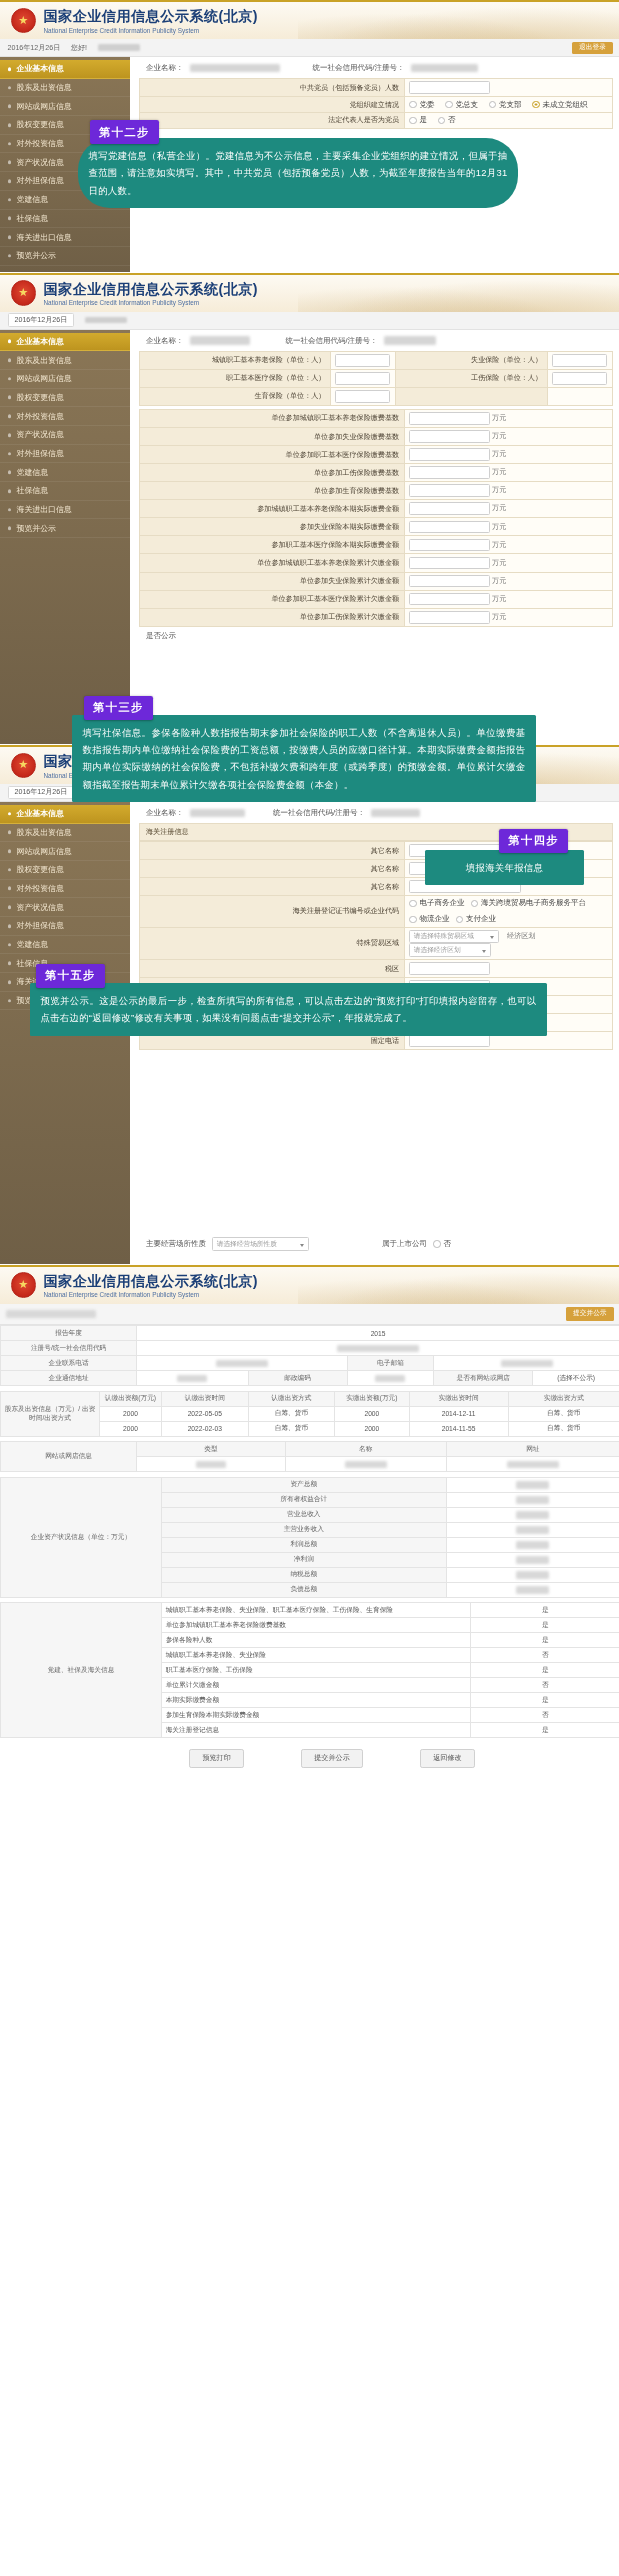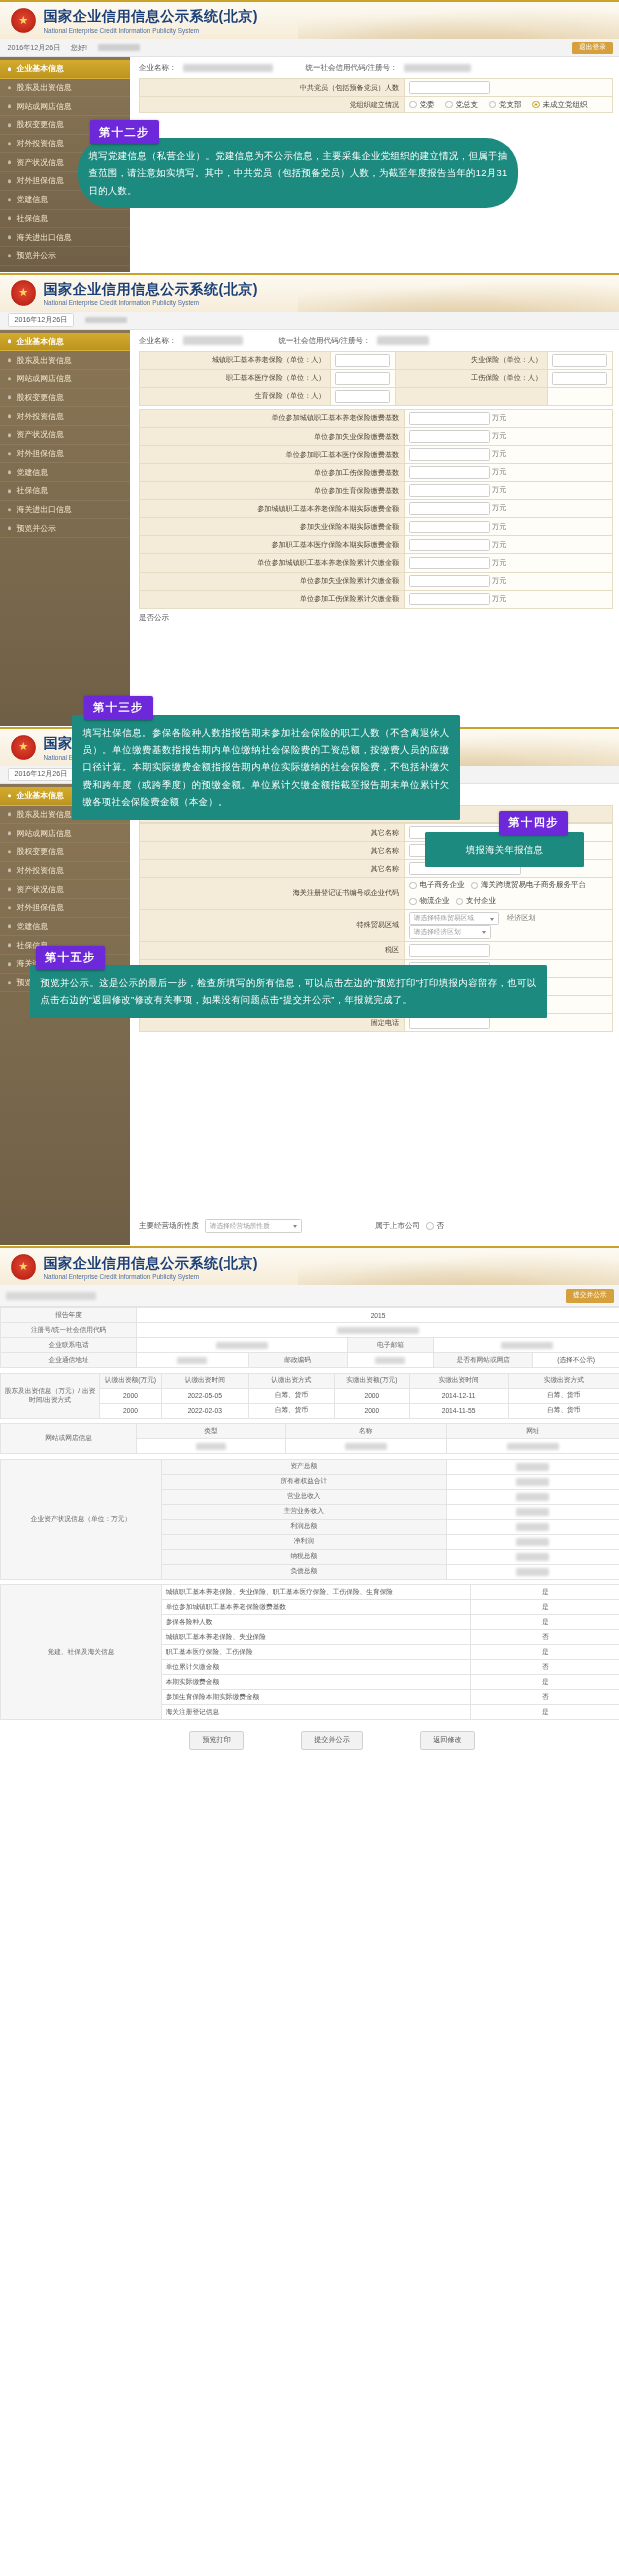--- a/index.html
+++ b/index.html
@@ -100,21 +100,21 @@
     width: 3.7px; height: 3.7px; border-radius: 50%; background: rgba(255,255,255,.55);
   }
   .side-item.active .dot { background: #fff; }
 
   .content {
     flex: 1 1 auto; padding: 6px 7.5px 7.5px 9px; background: #fff; position: relative;
     min-height: 90px;
   }
 
   
-  .frow { display: flex; align-items: center; gap: 6px; margin-bottom: 5.2px; font-size: 7.5px; color: #444; }
+  .frow { display: flex; align-items: center; gap: 6px; margin-bottom: 5.2px; font-size: 7.5px; color: #444; margin-left: 7px; }
   .flabel { color: #555; font-size: 7.5px; white-space: nowrap; }
   .fvalue-blur {
     display: inline-block; height: 8.2px; width: 90px;
     background: #d5d5d5; filter: blur(1.5px); border-radius: 1.5px;
   }
   .inp {
     height: 12.7px; border: 0.7px solid #cfcfcf; background: #fff; border-radius: 1.5px;
     display: inline-block; vertical-align: middle;
   }
   .inp.w-sm { width: 55px; }
@@ -299,20 +299,35 @@
                       <i></i>
                       <span>党支部</span>
                     </span>
                 <span class="radio on">
                       <i></i>
                       <span>未成立党组织</span>
                     </span>
               </span>
             </td>
           </tr>
+          <tr>
+            <td class="lbl">法定代表人是否为党员</td>
+            <td class="val">
+              <span class="radio-row">
+                <span class="radio">
+                      <i></i>
+                      <span>是</span>
+                    </span>
+                <span class="radio">
+                      <i></i>
+                      <span>否</span>
+                    </span>
+              </span>
+            </td>
+          </tr>
         </tbody>
           </table>
         <div style="height:34px"></div>
       </div>
     </div>
 
     <div class="step-tag" style="left:90px; top:120px;">第十二步</div>
     <div class="callout" style="left:78px; top:138px; width:440px;border-radius:32px;">填写党建信息（私营企业）。党建信息为不公示信息，主要采集企业党组织的建立情况，但属于抽查范围，请注意如实填写。其中，中共党员（包括预备党员）人数，为截至年度报告当年的12月31日的人数。</div>
   </div>
 
@@ -445,35 +460,39 @@
           </tr>
           <tr>
             <td class="lbl">单位参加城镇职工基本养老保险累计欠缴金额</td>
             <td class="val"><span class="inp w-md"></span> <span class="unit">万元</span></td>
           </tr>
           <tr>
             <td class="lbl">单位参加失业保险累计欠缴金额</td>
             <td class="val"><span class="inp w-md"></span> <span class="unit">万元</span></td>
           </tr>
           <tr>
+            <td class="lbl">单位参加职工基本医疗保险累计欠缴金额</td>
+            <td class="val"><span class="inp w-md"></span> <span class="unit">万元</span></td>
+          </tr>
+          <tr>
             <td class="lbl">单位参加工伤保险累计欠缴金额</td>
             <td class="val"><span class="inp w-md"></span> <span class="unit">万元</span></td>
           </tr>
         </tbody>
           </table>
 
         <div class="frow" style="margin-top:4.5px">
           <span class="flabel">是否公示</span>
         </div>
         <div style="height:90px"></div>
       </div>
     </div>
 
     <div class="step-tag" style="left:84px; top:423px;">第十三步</div>
-    <div class="callout" style="left:72px; top:442px; width:388px;">填写社保信息。参保各险种人数指报告期末参加社会保险的职工人数（不含离退休人员）。单位缴费基数指报告期内单位缴纳社会保险费的工资总额，按缴费人员的应缴口径计算。本期实际缴费金额指报告期内单位实际缴纳的社会保险费，不包括补缴欠费和跨年度（或跨季度）的预缴金额。单位累计欠缴金额指截至报告期末单位累计欠缴各项社会保险费金额（本金）。</div>
+    <div class="callout" style="left:72px; top:442px; width:464px;">填写社保信息。参保各险种人数指报告期末参加社会保险的职工人数（不含离退休人员）。单位缴费基数指报告期内单位缴纳社会保险费的工资总额，按缴费人员的应缴口径计算。本期实际缴费金额指报告期内单位实际缴纳的社会保险费，不包括补缴欠费和跨年度（或跨季度）的预缴金额。单位累计欠缴金额指截至报告期末单位累计欠缴各项社会保险费金额（本金）。</div>
   </div>
 
   <div class="panel">
     <div class="site-header">
       <div class="wash"></div>
       <div class="emblem"></div>
       <div class="title-wrap">
         <div class="title-cn">国家企业信用信息公示系统(北京)</div>
         <div class="title-en">National Enterprise Credit Information Publicity System</div>
       </div>

